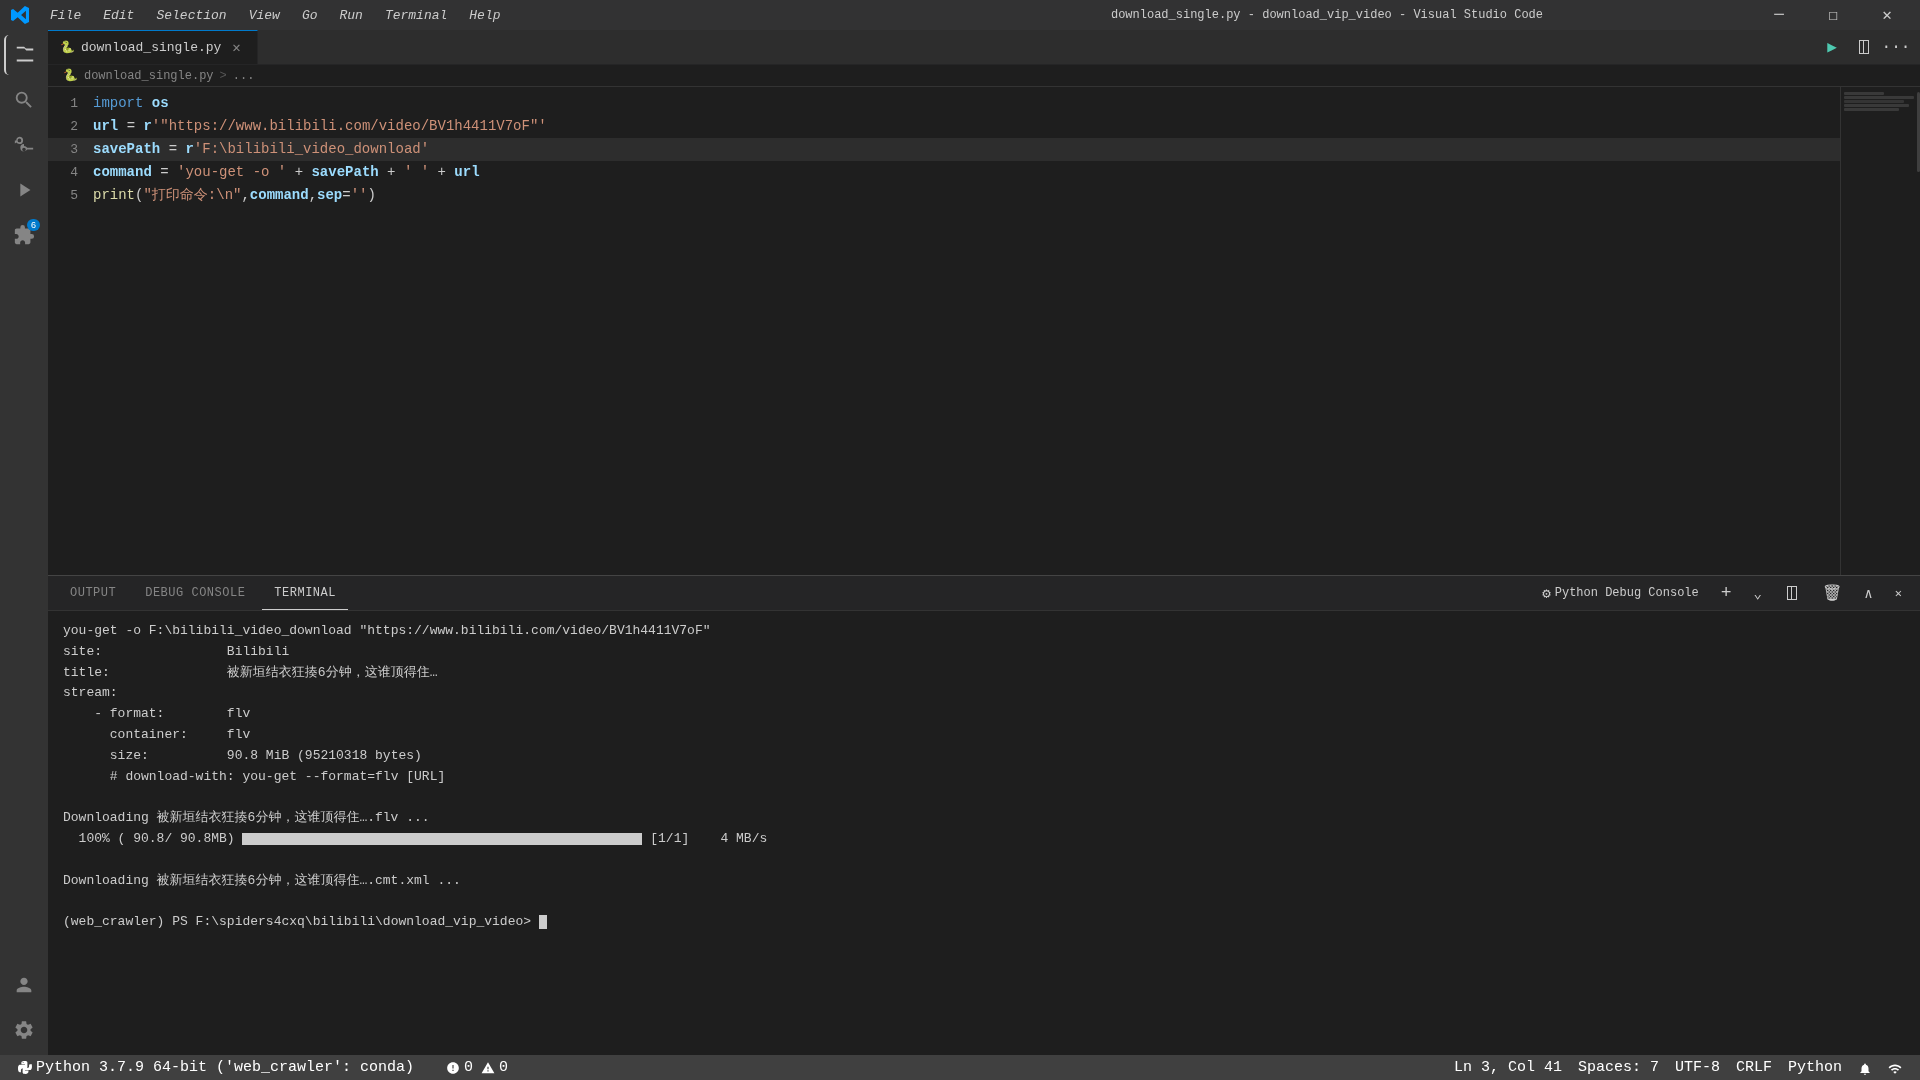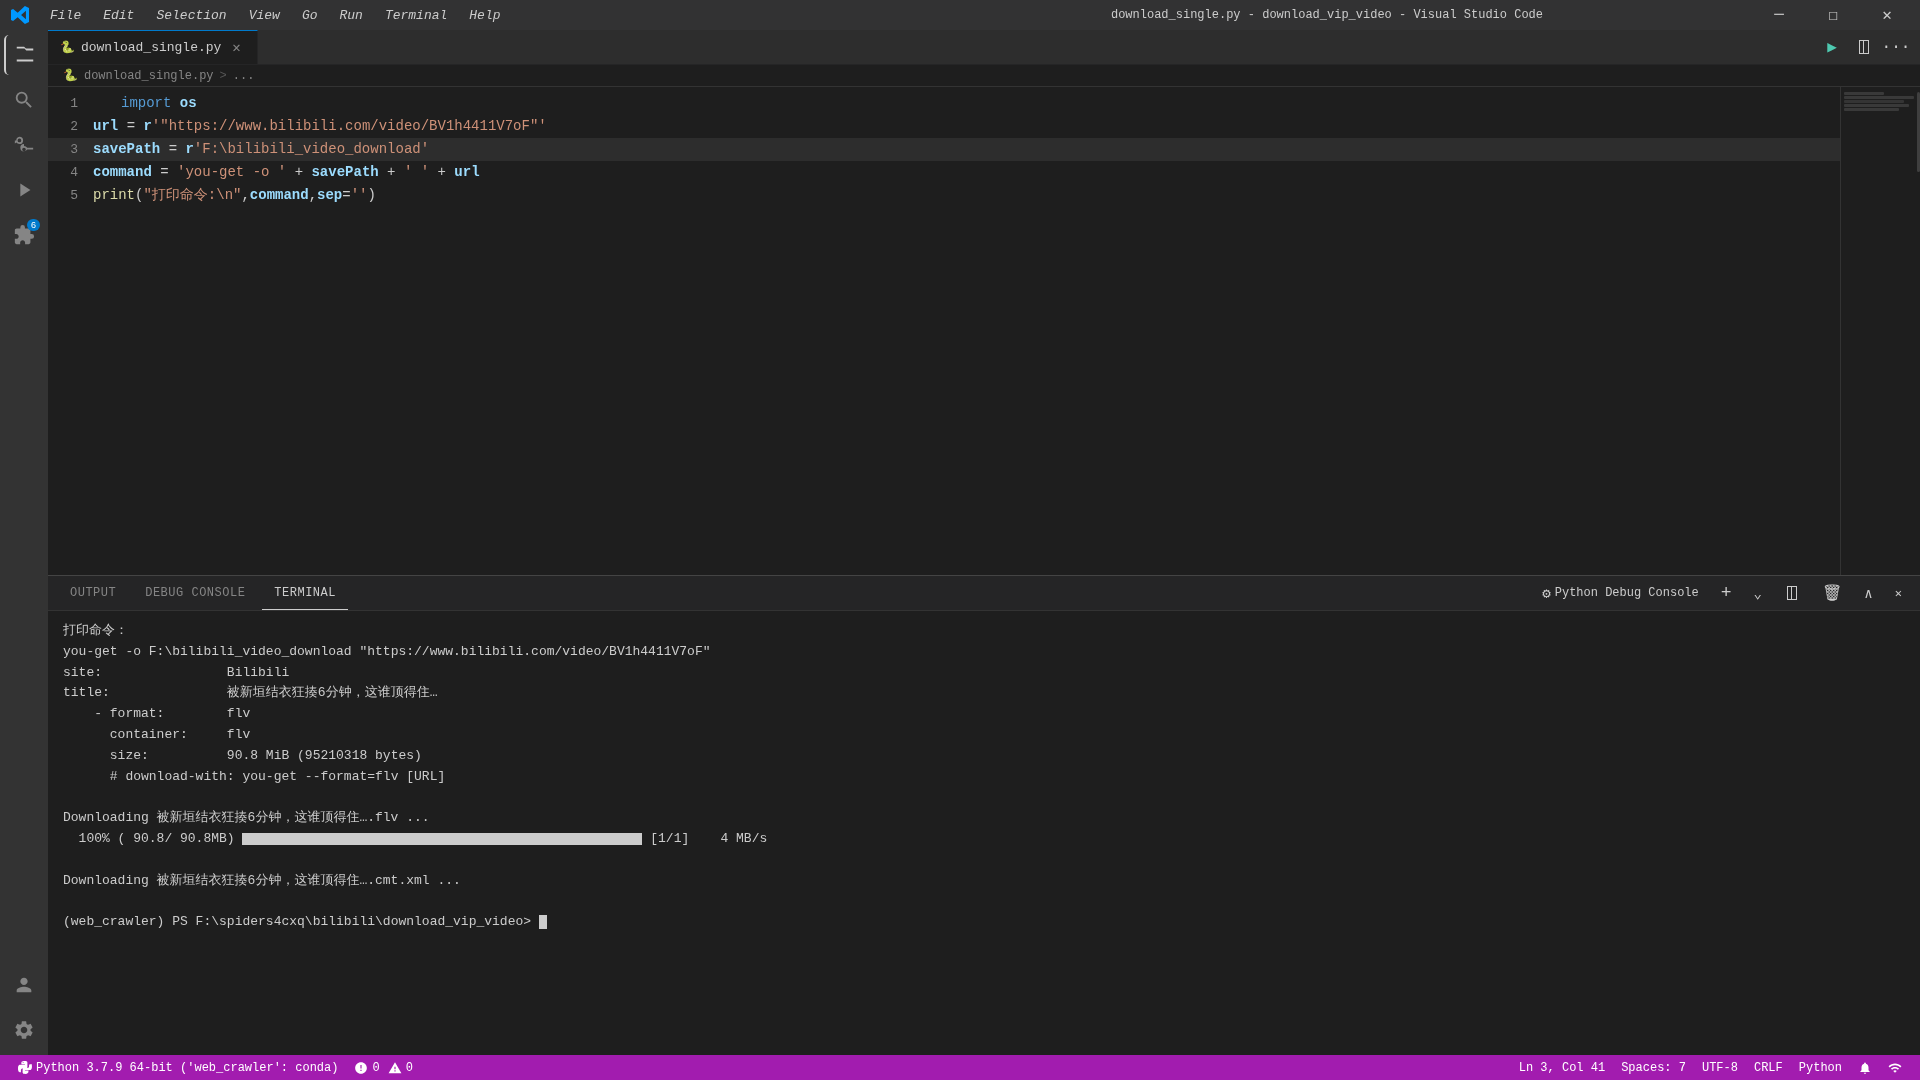--- a/index.html
+++ b/index.html
@@ -183,21 +183,21 @@
       flex-shrink: 0;
     }
     .code-content {
       flex: 1;
       white-space: pre;
       font-size: 14px;
     }
     .code-line.active-line { background: #2d2d2d; }
 
     
-    .kw { color: #569cd6; margin-left: 28px; }
+    .kw { color: #569cd6; }
     .fn { color: #dcdcaa; }
     .str { color: #ce9178; }
     .var { color: #9cdcfe; font-weight: bold; }
     .op { color: #cccccc; }
 
     
     #panel {
       height: 480px;
       background: #d946ef;
       border-top: 1px solid #444;
@@ -263,27 +263,27 @@
       height: 14px;
       background: #cccccc;
       vertical-align: text-bottom;
       animation: blink 1s step-end infinite;
     }
     @keyframes blink { 0%,100%{opacity:1} 50%{opacity:0} }
 
     
     #statusbar {
       height: 25px;
-      background: #a21caf;
+      background: #404040;
       display: flex;
       align-items: center;
       padding: 0 10px;
-      font-size: 12px;
+      font-size: 15px;
       color: white;
-      gap: 0;
+      gap: 16px;
     }
     .status-item {
       display: flex;
       align-items: center;
       gap: 4px;
       padding: 0 8px;
       height: 100%;
       cursor: pointer;
       white-space: nowrap;
     }
@@ -491,24 +491,24 @@
 
           <div class="panel-action-btn" style="font-size:16px;">🗑</div>
 
           <div class="panel-action-btn" style="font-size:14px;">∧</div>
 
           <div class="panel-action-btn">✕</div>
         </div>
       </div>
 
       <div id="terminal-content">
-        <div class="term-line">打印命令：</div>
         <div class="term-line">you-get -o F:\bilibili_video_download "https://www.bilibili.com/video/BV1h4411V7oF"</div>
         <div class="term-line">site:                Bilibili</div>
         <div class="term-line">title:               被新垣结衣狂揍6分钟，这谁顶得住…</div>
+        <div class="term-line">stream:</div>
         <div class="term-line">    - format:        flv</div>
         <div class="term-line">      container:     flv</div>
         <div class="term-line">      size:          90.8 MiB (95210318 bytes)</div>
         <div class="term-line">      # download-with: you-get --format=flv [URL]</div>
         <div class="term-line">&nbsp;</div>
         <div class="term-line">Downloading 被新垣结衣狂揍6分钟，这谁顶得住….flv ...</div>
         <div class="term-line">  100% ( 90.8/ 90.8MB) <span style="display:inline-block;width:400px;height:12px;background:#cccccc;vertical-align:middle;"></span> [1/1]    4 MB/s</div>
         <div class="term-line">&nbsp;</div>
         <div class="term-line">Downloading 被新垣结衣狂揍6分钟，这谁顶得住….cmt.xml ...</div>
         <div class="term-line">&nbsp;</div>

